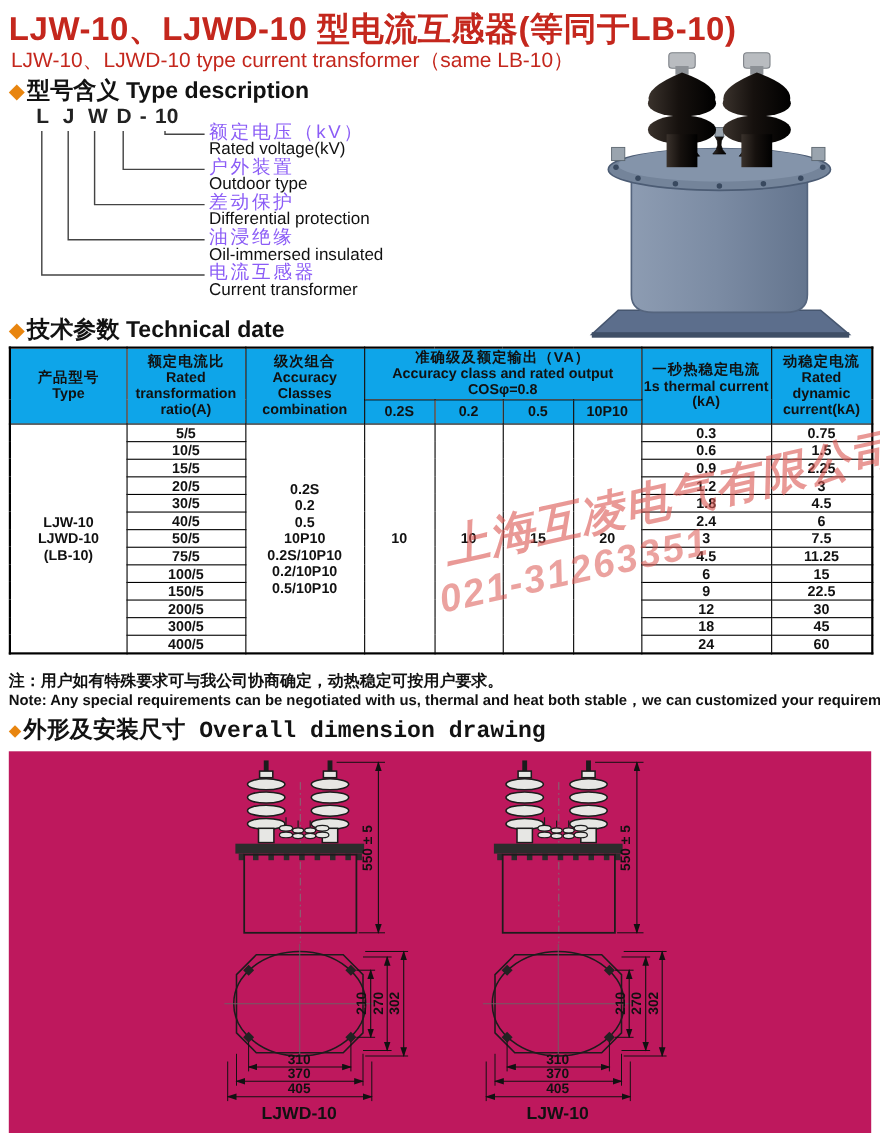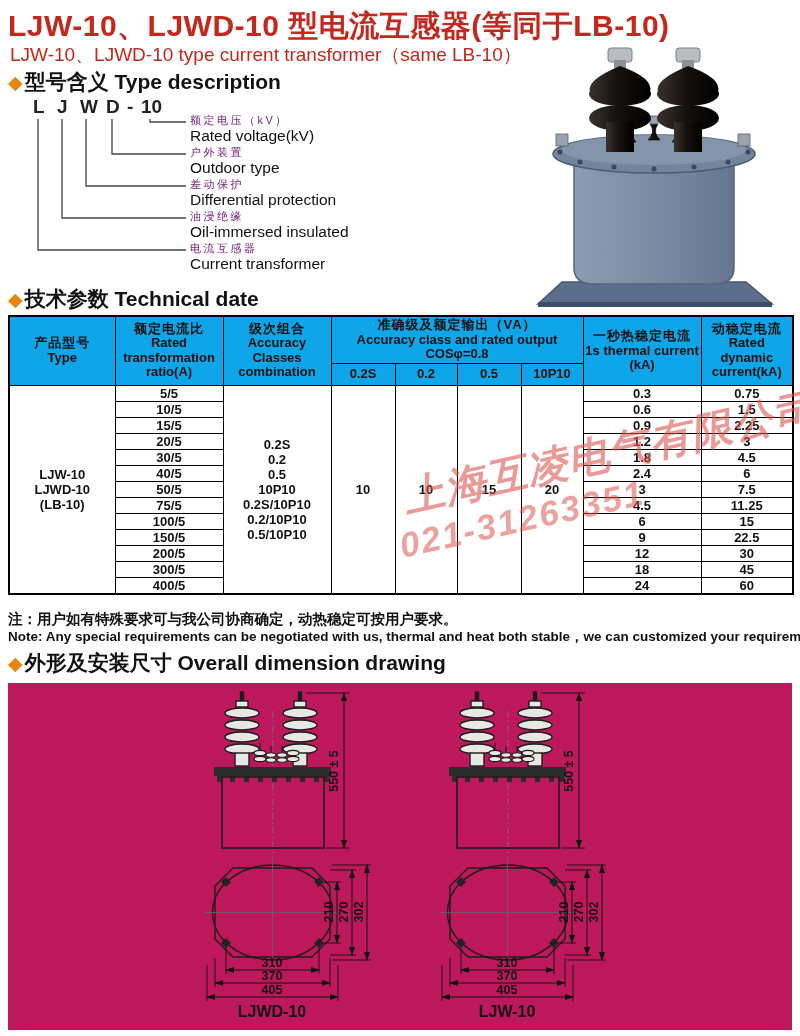--- a/index.html
+++ b/index.html
@@ -12,27 +12,27 @@
   .title-cn { position:absolute; left:8px; top:6px; font-size:30px; font-weight:bold;
               color:#c4271d; letter-spacing:0.5px; white-space:nowrap; }
   .title-en { position:absolute; left:10px; top:42px; font-size:19px; font-weight:normal;
               color:#c4271d; white-space:nowrap; }
   
   .sec-head { position:absolute; left:8px; font-size:21px; font-weight:bold; color:#121212;
               white-space:nowrap; }
   .sec-head .diamond { color:#e8850f; font-size:19px; margin-right:2px; }
   #head-type  { top:68px; }
   #head-tech  { top:285px; }
-  #head-dim   { top:649px; }
+  #head-dim   { top:649px;font-family:Liberation Mono, monospace; }
   
   .code-letter { position:absolute; font-size:19px; font-weight:bold; color:#222; top:96px; }
   #connector-svg { position:absolute; left:0; top:95px; }
   .td-labels { position:absolute; left:190px; top:112px; }
   .td-pair { height:32px; }
-  .td-cn { font-size:11px; letter-spacing:2.5px; color:#701a75; line-height:16px; }
+  .td-cn { font-size:17px; letter-spacing:2.5px; color:#8b5cf6; line-height:16px; }
   .td-en { font-size:15.5px; font-weight:normal; color:#111; line-height:16px; }
   
   #photo { position:absolute; left:528px; top:46px; }
   
   #tech-table { position:absolute; left:8px; top:315px; width:784px;
                 border-collapse:collapse; table-layout:fixed; text-align:center; }
   #tech-table th, #tech-table td { border:1px solid #000; overflow:hidden; }
   #tech-table { border:2px solid #000; }
   #tech-table th { background:#0ea5e9; font-size:13px; font-weight:bold; line-height:14.5px; padding:1px; }
   #tech-table td { font-size:13px; font-weight:bold; height:15.6px; line-height:15px; padding:0; }

